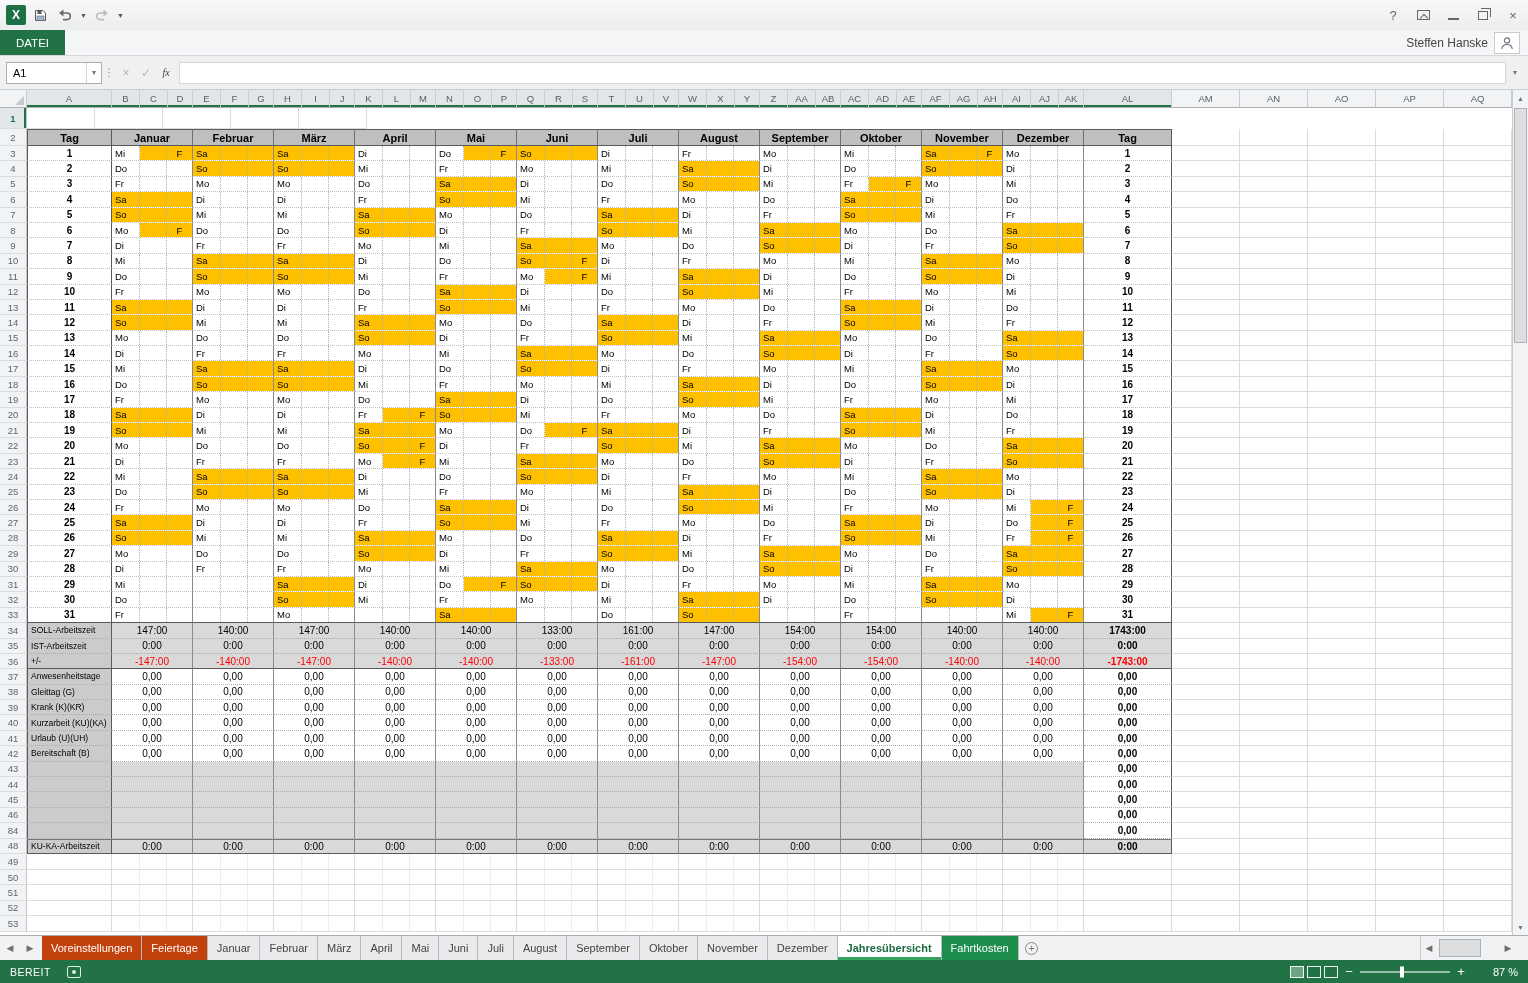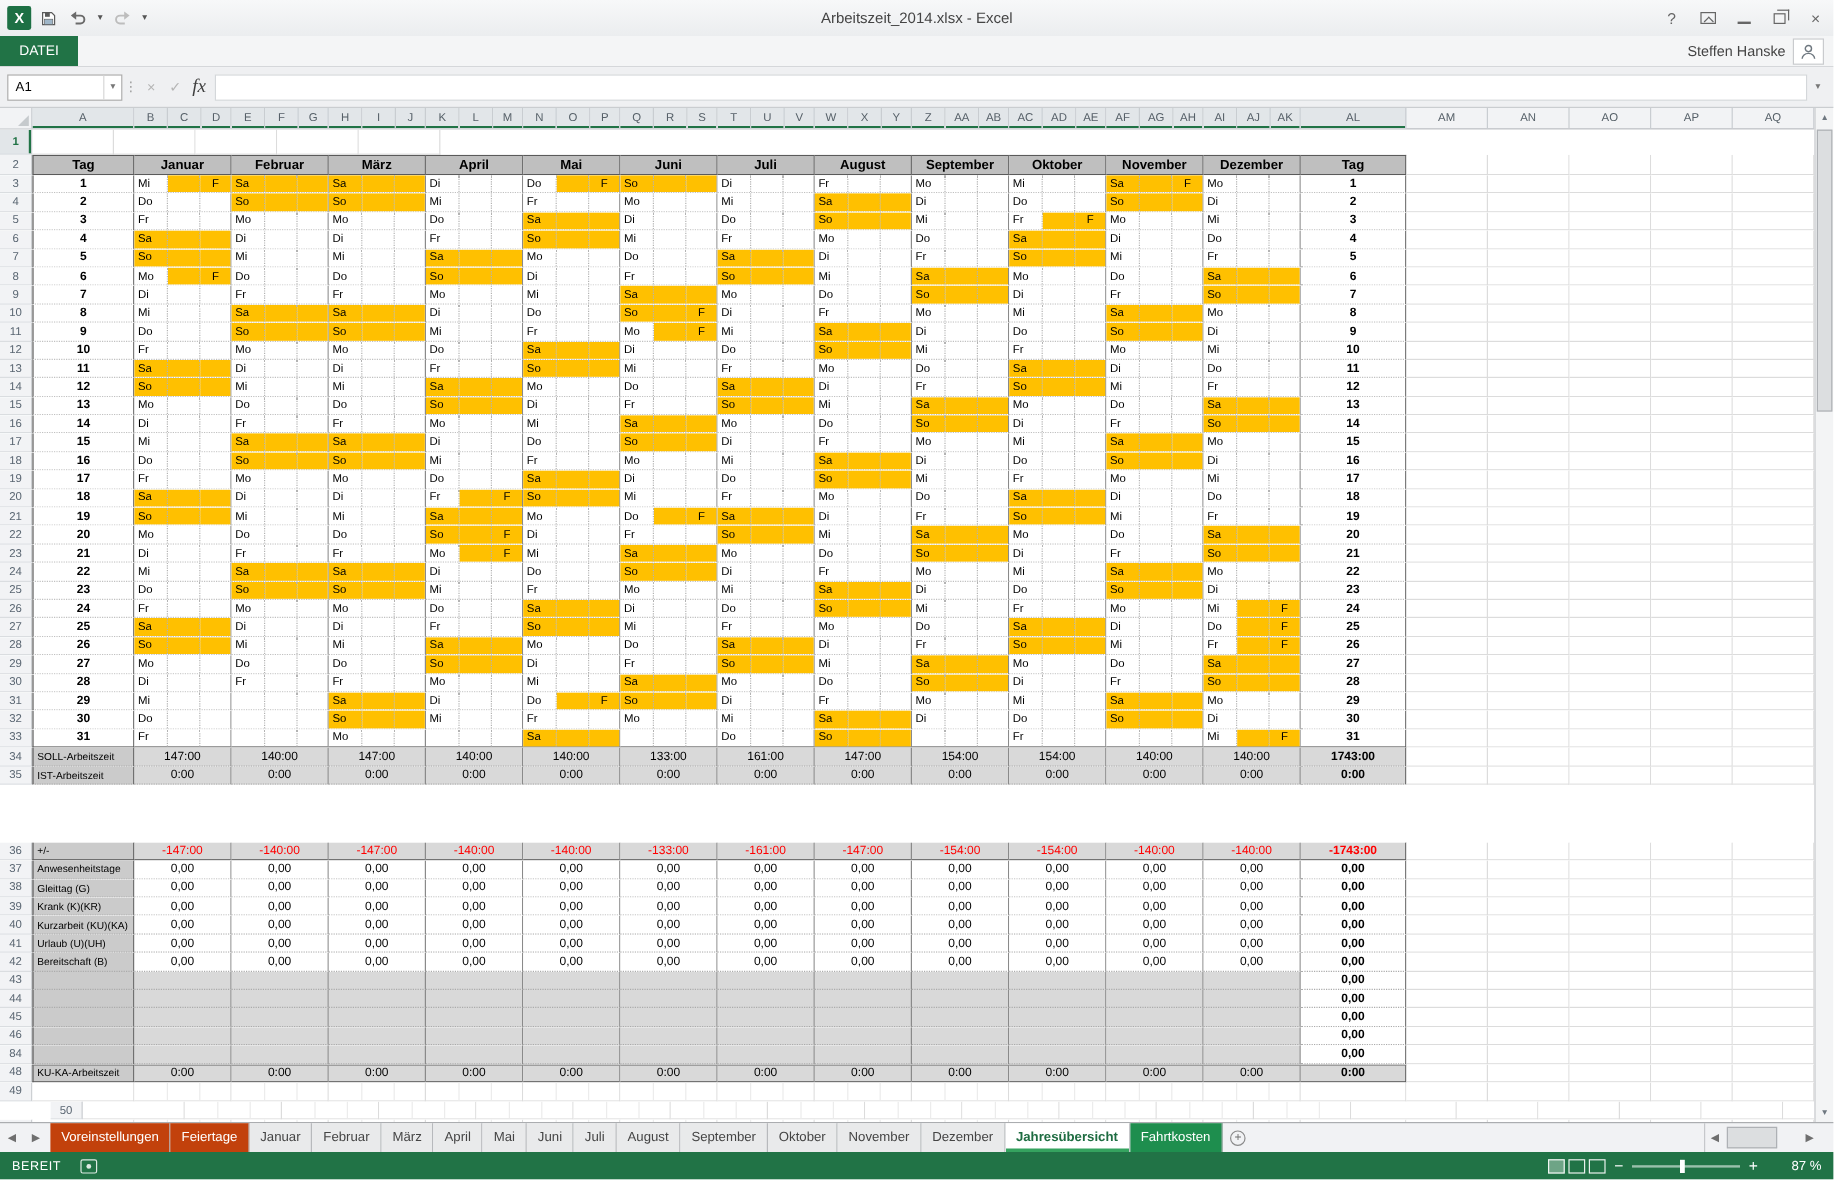--- a/index.html
+++ b/index.html
@@ -29,21 +29,21 @@
 .rtab{display:flex;align-items:center;padding:0 12px;font-size:11.5px;color:#3F3F3F;}
 .userarea{margin-left:auto;display:flex;align-items:center;gap:6px;padding-right:8px;font-size:12px;color:#444;}
 .avatar{width:26px;height:22px;border:1px solid #C9CBCE;background:#fff;display:flex;align-items:center;justify-content:center;}
 
 
 .fbar{height:34px;background:#EFF0F2;display:flex;align-items:center;border-bottom:1px solid #CACDD0;flex:0 0 auto;padding:0 4px 0 6px;}
 .namebox{width:96px;height:22px;background:#fff;border:1px solid #ACACAC;display:flex;align-items:center;font-size:11px;padding-left:6px;}
 .nbcaret{margin-left:auto;width:15px;border-left:1px solid #D8D8D8;height:100%;display:flex;align-items:center;justify-content:center;font-size:7px;color:#777;}
 .fbsep{width:14px;color:#9A9A9A;font-size:11px;text-align:center;}
 .fbtn{width:20px;height:22px;display:flex;align-items:center;justify-content:center;font-size:12px;color:#B5B5B5;}
-.fbtn.fx{color:#3F3F3F;font-family:"Liberation Serif",serif;font-style:italic;font-size:16px;}
+.fbtn.fx{color:#3F3F3F;font-family:"Liberation Serif",serif;font-style:italic;font-size:10px;}
 .finput{flex:1;height:22px;background:#fff;border:1px solid #D4D7DA;margin-left:3px;}
 .fexpand{width:18px;text-align:center;color:#777;font-size:7px;}
 
 
 .sheetwrap{flex:1;overflow:hidden;position:relative;background:#fff;}
 .colheaders{display:flex;height:18px;width:1512px;background:#F2F3F5;border-bottom:1px solid #AEB2B6;}
 .hcorner{width:27px;height:100%;background:#F2F3F5;border-right:1px solid #C9CDD1;position:relative;flex:0 0 auto;}
 .hcorner:after{content:"";position:absolute;right:2px;bottom:2px;border-left:9px solid transparent;border-bottom:9px solid #C6CACD;}
 .hcell{height:100%;display:flex;align-items:center;justify-content:center;font-size:9.5px;color:#566068;border-right:1px solid #C9CDD1;flex:0 0 auto;overflow:hidden;}
 .hsel{background:#E2E6E9;box-shadow:inset 0 -2px 0 #217346;}
@@ -140,21 +140,20 @@
       </div>
       <div class="qcaret">▼</div>
       <div class="qbtn">
         <svg width="14" height="12" viewBox="0 0 14 12">
             <path d="M10 4 H5 a3.3 3.3 0 0 0 0 6.6 H9" fill="none" stroke="#BDBDBD" stroke-width="1.6"></path>
             <path d="M8.5 0.5 L13 4 l-4.5 3.5z" fill="#BDBDBD"></path>
           </svg>
       </div>
       <div class="qcaret">▼</div>
     </div>
-    <div class="wtitle">Arbeitszeit_2014.xlsx - Excel</div>
     <div class="wincontrols">
       <div class="wc">?</div>
       <div class="wc">
           <span class="glyph-ribbon"></span>
         </div>
       <div class="wc">
           <span class="glyph-min"></span>
         </div>
       <div class="wc">
           <span class="glyph-restore"></span>
@@ -2474,21 +2473,21 @@
           <div class="sval shv">0:00</div>
           <div class="sval shv">0:00</div>
           <div class="sval shv">0:00</div>
           <div class="stotal cAL shv">0:00</div>
           <div class="pcell" style="width: 68px;"></div>
           <div class="pcell" style="width: 68px;"></div>
           <div class="pcell" style="width: 68px;"></div>
           <div class="pcell" style="width: 68px;"></div>
           <div class="pcell" style="width: 68px;"></div>
         </div>
-        <div class="grow r36" style="height: 15.4px; margin-top: 48px;">
+        <div class="grow r36" style="height: 15.4px;">
           <div class="rn">36</div>
           <div class="slabel cA">+/-</div>
           <div class="sval shv redv">-147:00</div>
           <div class="sval shv redv">-140:00</div>
           <div class="sval shv redv">-147:00</div>
           <div class="sval shv redv">-140:00</div>
           <div class="sval shv redv">-140:00</div>
           <div class="sval shv redv">-133:00</div>
           <div class="sval shv redv">-161:00</div>
           <div class="sval shv redv">-147:00</div>
@@ -2830,21 +2829,21 @@
             <div class="psub" style="width: 27px;"></div>
             <div class="psub" style="width: 25px;"></div>
           </div>
           <div class="pcell" style="width: 88px;"></div>
           <div class="pcell" style="width: 68px;"></div>
           <div class="pcell" style="width: 68px;"></div>
           <div class="pcell" style="width: 68px;"></div>
           <div class="pcell" style="width: 68px;"></div>
           <div class="pcell" style="width: 68px;"></div>
         </div>
-        <div class="grow r50" style="height: 15.4px; margin-left: 42px;">
+        <div class="grow r50" style="height: 15.4px;">
           <div class="rn">50</div>
           <div class="pcell" style="width: 85px;"></div>
           <div class="mcell plainm">
             <div class="psub" style="width: 28px;"></div>
             <div class="psub" style="width: 27px;"></div>
             <div class="psub" style="width: 25px;"></div>
           </div>
           <div class="mcell plainm">
             <div class="psub" style="width: 28px;"></div>
             <div class="psub" style="width: 27px;"></div>

